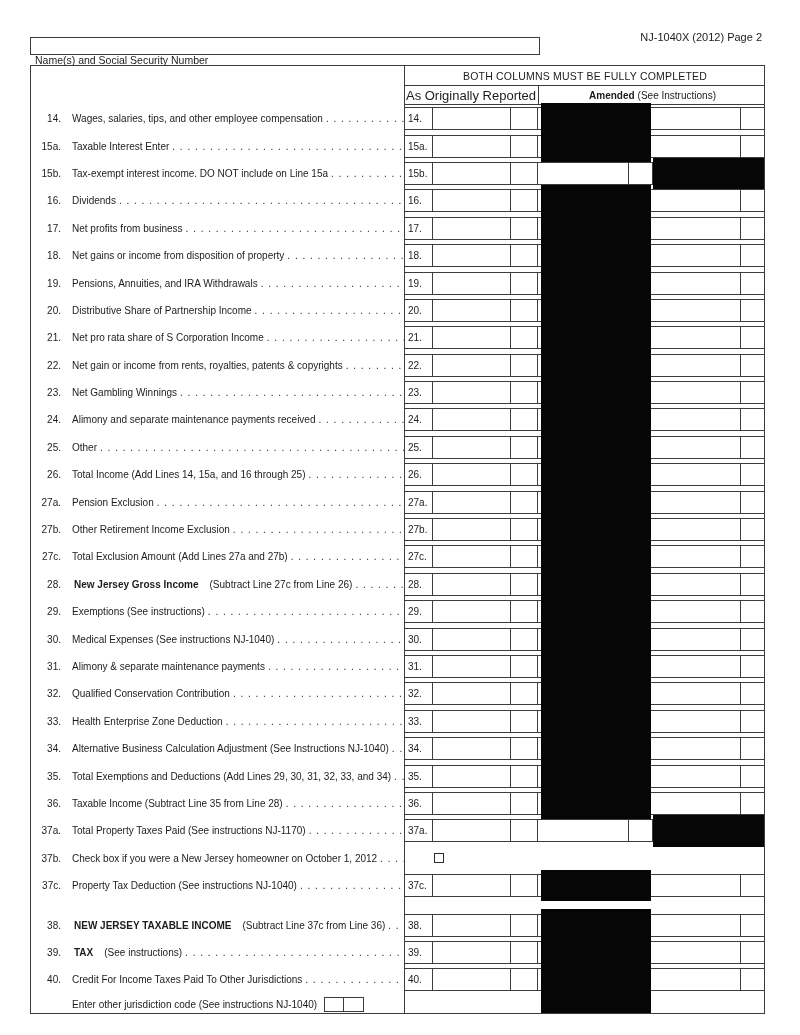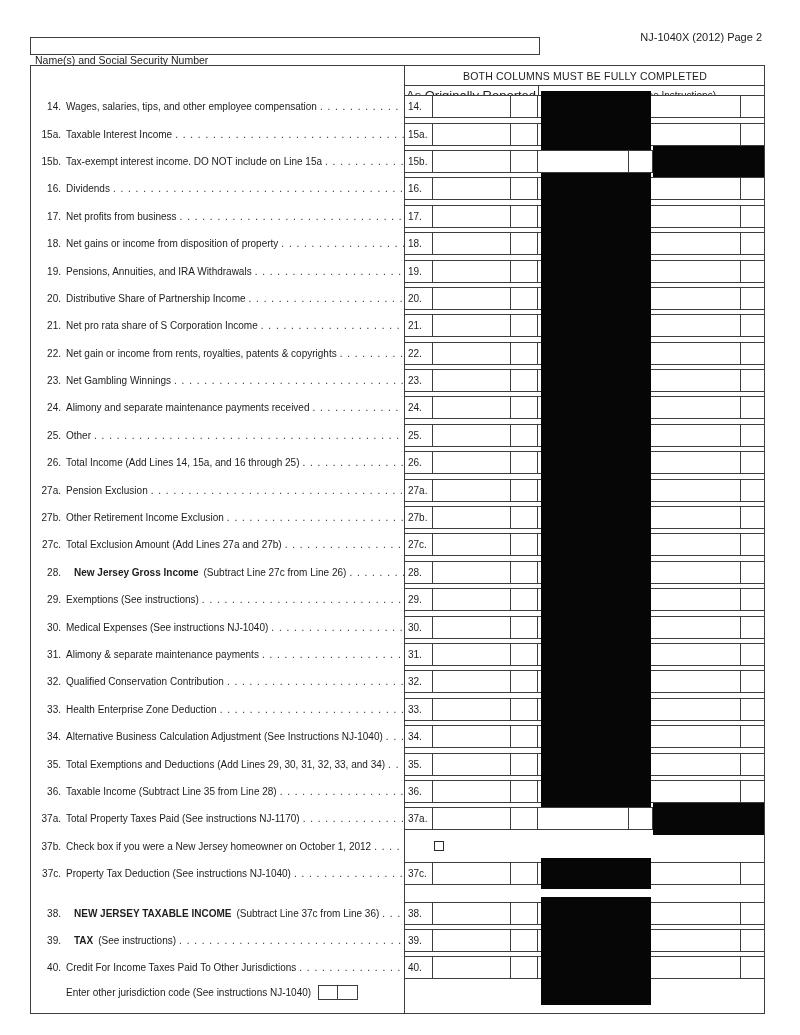--- a/index.html
+++ b/index.html
@@ -12,28 +12,28 @@
 
   .table{position:absolute;left:30px;top:65px;width:735px;height:949px;border:1px solid #3d3d3d;overflow:hidden;background:#fff}
   .vline{position:absolute;left:373px;top:0;bottom:0;width:1px;background:#3d3d3d;z-index:1}
 
   .hdr-banner{position:absolute;left:373px;top:0;width:362px;height:20px;border-bottom:1px solid #3d3d3d;font-weight:normal;font-size:10.5px;display:flex;align-items:center;justify-content:center;letter-spacing:.2px}
   .hdr-cols{position:absolute;left:373px;top:20px;width:362px;height:19px;border-bottom:1px solid #3d3d3d;display:flex}
   .hdr-col1{width:134px;display:flex;align-items:center;justify-content:center;font-weight:normal;font-size:13px}
   .hdr-col2{flex:1;border-left:1px solid #3d3d3d;display:flex;align-items:center;justify-content:center;font-size:10px}
   .hdr-col2 b{margin-right:3px}
 
-  .rows{position:absolute;left:0;top:27px;right:0}
+  .rows{position:absolute;left:0;top:39px;right:0}
   .row{position:relative;height:27.4px;display:flex;align-items:center}
   .row.gap-before{margin-top:12px}
   .row.subline{height:21px}
 
   .desc{width:373px;flex:none;display:flex;align-items:center;font-size:10px;overflow:hidden;white-space:nowrap}
   .desc .num{width:30px;text-align:right;flex:none}
-  .desc .txt{margin-left:5px}
+  .desc .txt{margin-left:11px}
   .desc b.txt{margin-left:13px;font-size:10px}
   .leader{flex:1;min-width:0;overflow:hidden;white-space:nowrap;margin-left:3px;letter-spacing:1px;font-size:10px;color:#2a2a2a}
 
   .strip{width:362px;height:23px;display:flex;flex:none}
   .cell{border:1px solid #3d3d3d;height:23px;background:#fff}
   .cell + .cell{border-left:none}
   .cell.numlab{width:29px;font-size:10px;display:flex;align-items:center;padding-left:3px}
   .cell.w-orig{width:78px}
   .cell.w-origc{width:27px}
   .cell.w-am{width:203px}
@@ -87,21 +87,21 @@
             <div class="cell w-orig"></div>
             <div class="cell w-origc"></div>
             <div class="cell w-am"></div>
             <div class="cell w-amc"></div>
           </div>
           <div class="blk left"></div>
         </div>
         <div class="row">
           <div class="desc">
             <span class="num">15a.</span>
-            <span class="txt">Taxable Interest Income</span>
+            <span class="txt">Taxable Interest Enter</span>
             <span class="leader"> . . . . . . . . . . . . . . . . . . . . . . . . . . . . . . . . . . . . . . . . . . . . . . . . . . . . . . . . . . . . . . . . . . . . . . . . . . . . . . . . . . . . . . . . . . . . . . . . . . . .</span>
           </div>
           <div class="strip">
             <div class="cell numlab">15a.</div>
             <div class="cell w-orig"></div>
             <div class="cell w-origc"></div>
             <div class="cell w-am"></div>
             <div class="cell w-amc"></div>
           </div>
           <div class="blk left"></div>

